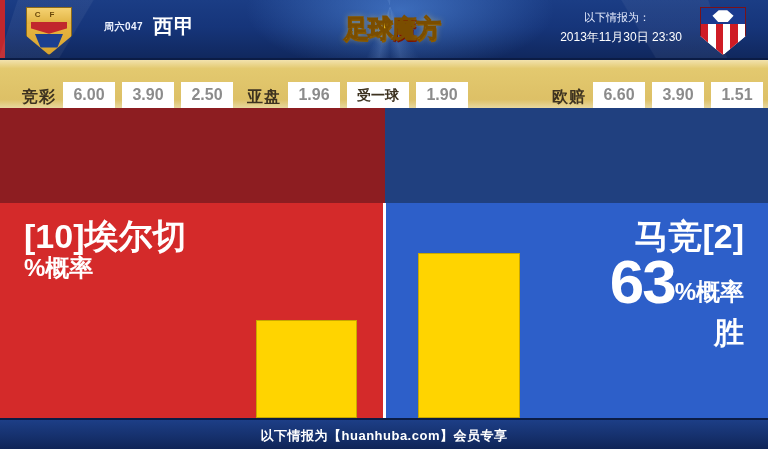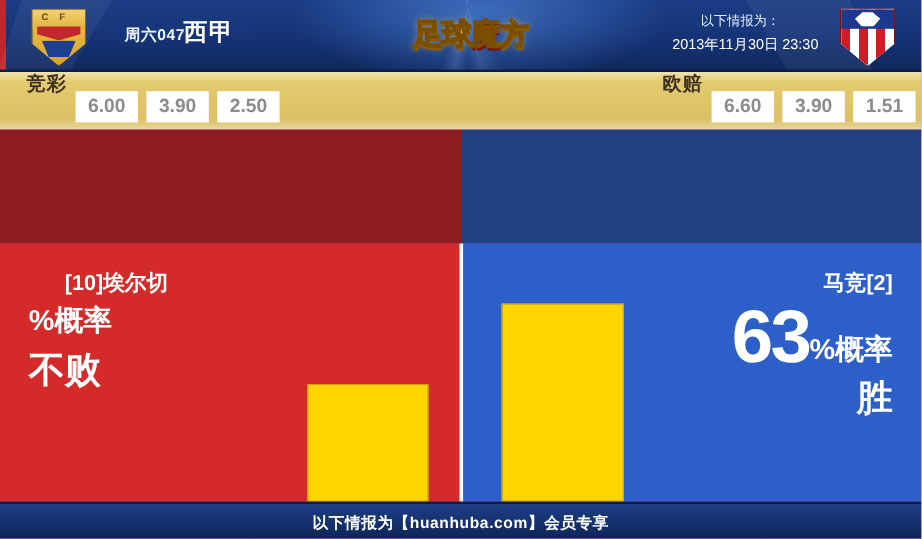--- a/index.html
+++ b/index.html
@@ -62,21 +62,21 @@
 
   .atletico .shield{background:#fff;border:1px solid #7a1118;}
   .atletico .a-stripes{position:absolute;left:0;top:0;width:100%;height:100%;
     background:repeating-linear-gradient(90deg,#cf1c25 0 16.6%,#ffffff 16.6% 33.3%);}
   .atletico .a-top{position:absolute;left:0;top:0;width:100%;height:34%;
     background:#1b3a8f;}
   .atletico .a-bear{position:absolute;left:26%;top:5%;width:48%;height:26%;
     background:#fff;clip-path:polygon(30% 0,70% 0,100% 45%,72% 100%,28% 100%,0 45%);}
 
   .hdr-round{
-    position:absolute;left:104px;top:20px;font-size:13px;font-weight:bold;color:#eef3ff;
+    position:absolute;left:104px;top:20px;font-size:10px;font-weight:bold;color:#eef3ff;
     letter-spacing:.5px;
   }
   .hdr-league{
     position:absolute;left:153px;top:13px;font-size:20px;font-weight:bold;color:#ffffff;
     letter-spacing:1px;
   }
   .logo-wrap{
     position:absolute;left:332px;top:8px;width:120px;height:42px;
   }
   .logo-text{
@@ -93,21 +93,21 @@
   }
   .hdr-kick-time{
     position:absolute;right:86px;top:29px;font-size:12px;color:#ffffff;white-space:nowrap;
   }
 
   
   .odds{
     position:absolute;left:0;top:60px;width:768px;height:48px;
     background:linear-gradient(180deg,#f2e2ad 0%,#e3c96f 18%,#ddc066 82%,#e8d89f 100%);
   }
-  .odds-group{position:absolute;top:0;height:48px;display:flex;align-items:flex-start;gap:7px;}
+  .odds-group{position:absolute;top:0;height:48px;display:flex;align-items:flex-end;gap:7px;}
   .odds-g1{left:22px;}
   .odds-g2{left:247px;}
   .odds-g3{left:552px;}
   .odds-label{
     font-size:16px;font-weight:bold;color:#3d3220;letter-spacing:1px;
   }
   .odds-cell{
     background:#ffffff;color:#8b8b8b;font-size:16px;font-weight:bold;
     width:52px;height:26px;line-height:26px;text-align:center;
     font-family:"Liberation Sans",sans-serif;
@@ -138,21 +138,21 @@
   .panel-blue{position:absolute;left:386px;top:0;width:382px;height:215px;background:#2d5fc9;}
 
   .bar{position:absolute;bottom:0;background:#ffd400;border:1px solid #c9a800;}
   .bar-left{left:256px;width:99px;height:96px;}
   .bar-right{left:32px;width:100px;height:163px;}
 
   .side{position:absolute;color:#fff;}
   .side-left{left:24px;top:18px;text-align:left;width:230px;}
   .side-right{right:24px;top:18px;text-align:right;width:250px;}
 
-  .team-name{font-size:18px;font-weight:bold;line-height:30px;letter-spacing:0px;margin-left:30px;}
+  .team-name{font-size:34px;font-weight:bold;line-height:30px;letter-spacing:0px;}
   .prob-row{display:flex;align-items:flex-end;margin-top:2px;}
   .side-right .prob-row{justify-content:flex-end;}
   .prob-num{font-size:62px;font-weight:bold;line-height:58px;letter-spacing:-2px;
     font-family:"Liberation Sans",sans-serif;}
   .prob-suffix{font-size:24px;font-weight:bold;line-height:30px;padding-bottom:4px;}
   .outcome{font-size:30px;font-weight:bold;line-height:36px;margin-top:4px;}
 
   
   .footer{
     position:absolute;left:0;top:418px;width:768px;height:31px;
@@ -208,20 +208,26 @@
 
   <div class="odds">
 
     <div class="odds-group odds-g1">
       <span class="odds-label">竞彩</span>
       <span class="odds-cell">6.00</span>
       <span class="odds-cell">3.90</span>
       <span class="odds-cell">2.50</span>
     </div>
 
+    <div class="odds-group odds-g2">
+      <span class="odds-label">亚盘</span>
+      <span class="odds-cell">1.96</span>
+      <span class="odds-cell hcap">受一球</span>
+      <span class="odds-cell">1.90</span>
+    </div>
 
     <div class="odds-group odds-g3">
       <span class="odds-label">欧赔</span>
       <span class="odds-cell">6.60</span>
       <span class="odds-cell">3.90</span>
       <span class="odds-cell">1.51</span>
     </div>
   </div>
 
   <div class="banner">
@@ -230,21 +236,20 @@
   </div>
 
   <div class="main">
     <div class="panel-red">
       <div class="bar bar-left"></div>
       <div class="side side-left">
         <div class="team-name">[10]埃尔切</div>
         <div class="prob-row">
           <span class="prob-suffix">%概率</span>
         </div>
-        <div class="outcome">不败</div>
       </div>
     </div>
 
     <div class="panel-divider"></div>
 
     <div class="panel-blue">
       <div class="bar bar-right"></div>
       <div class="side side-right">
         <div class="team-name">马竞[2]</div>
         <div class="prob-row">

